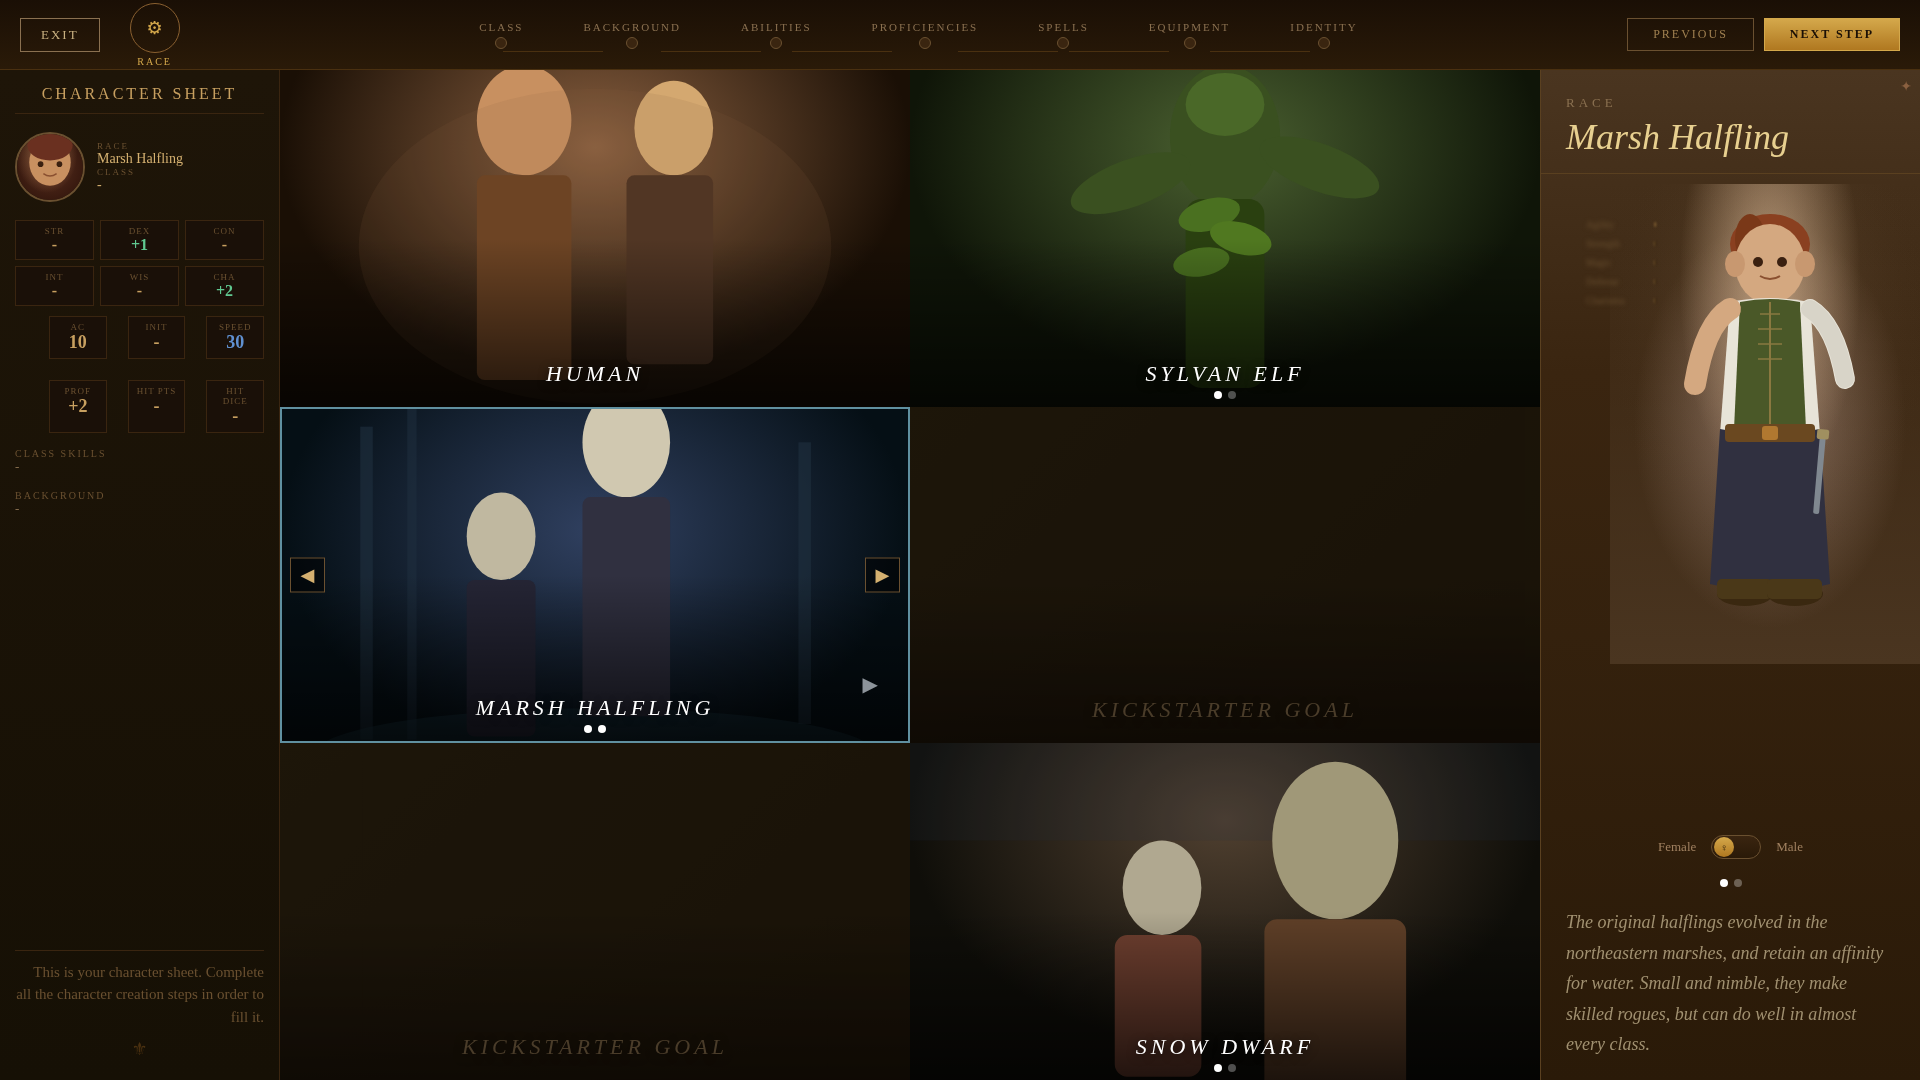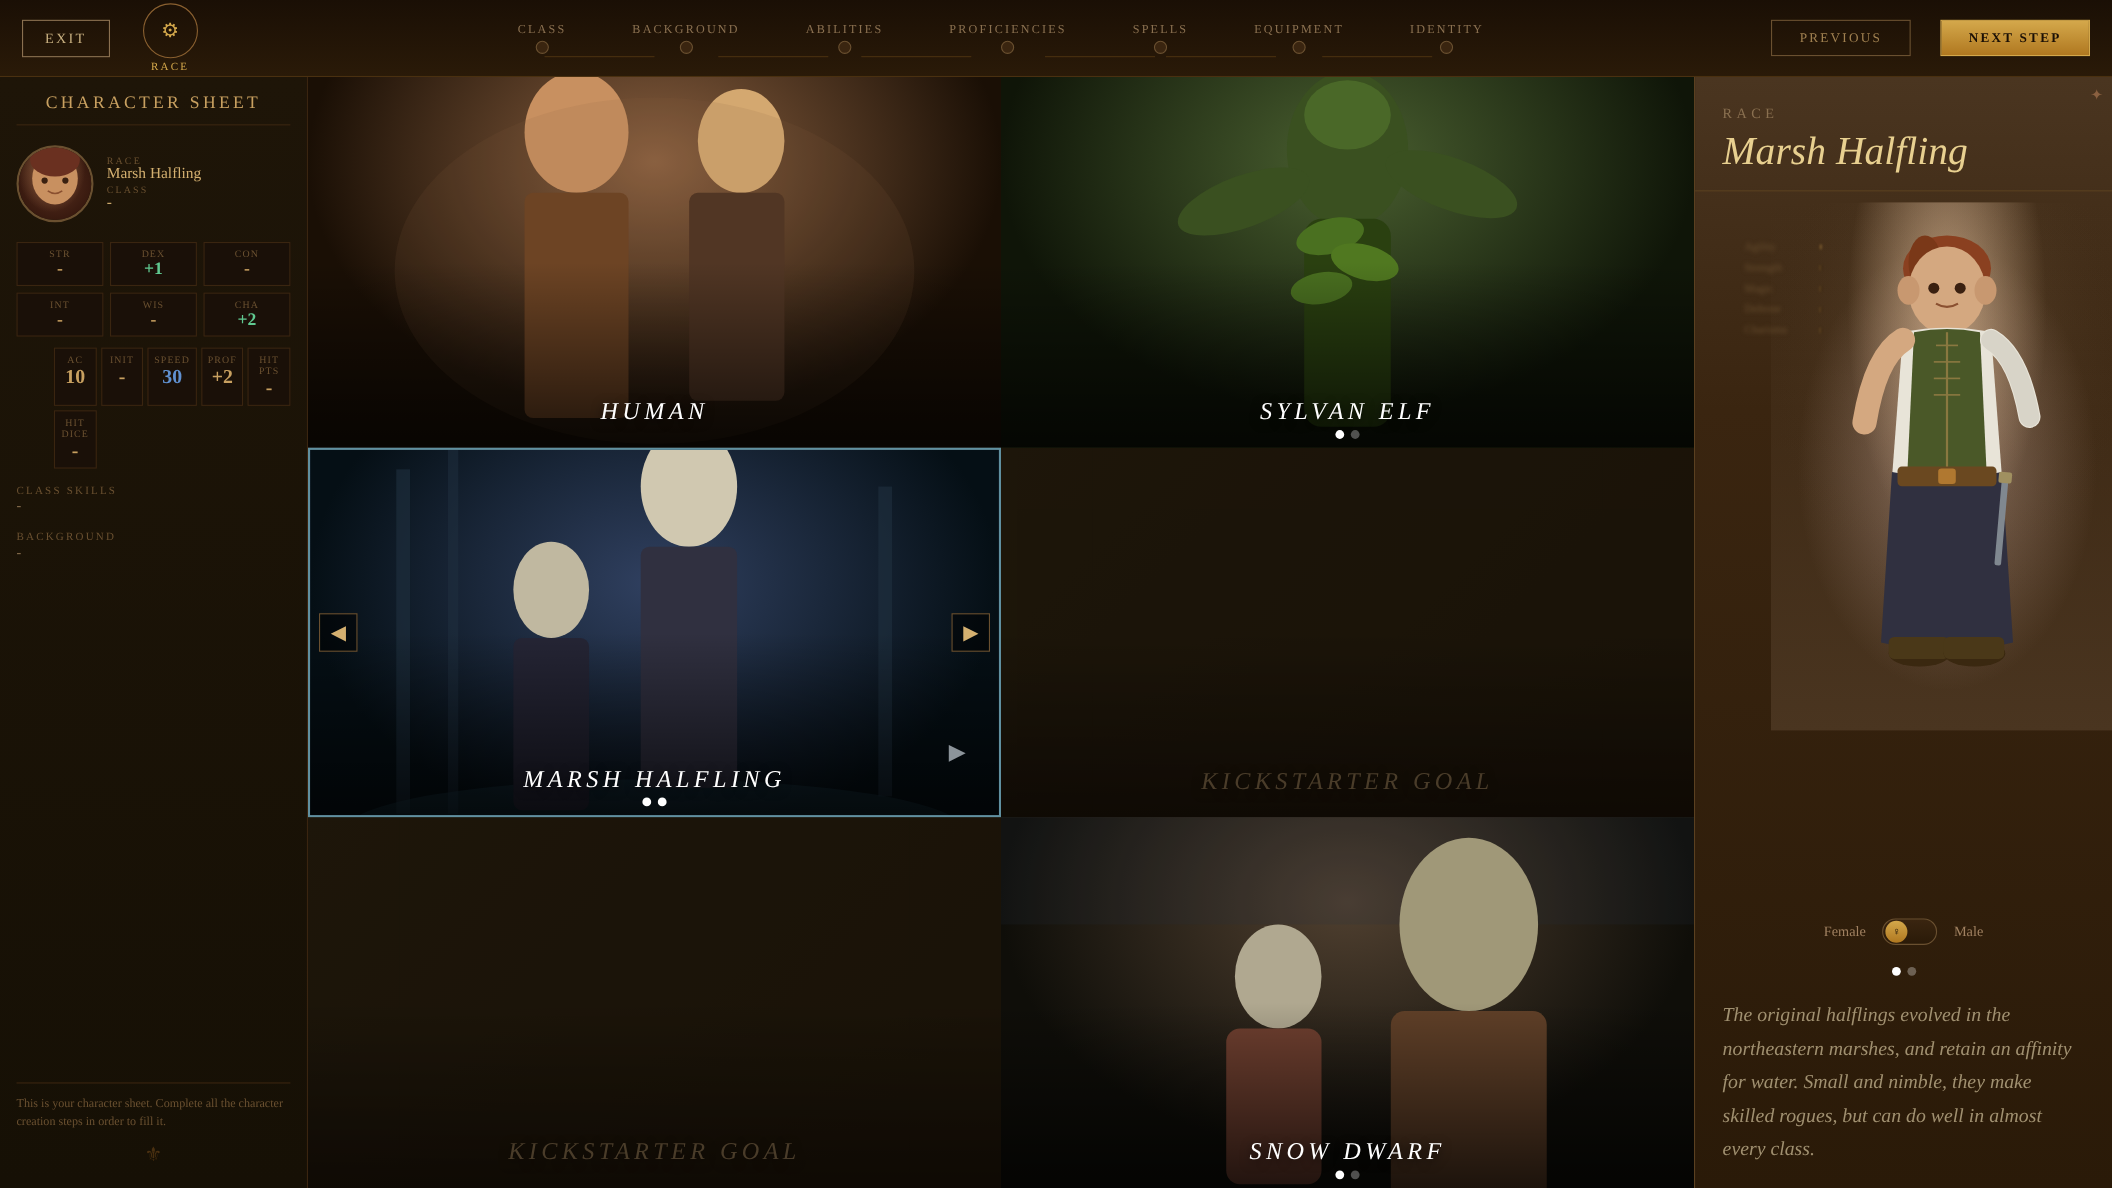--- a/index.html
+++ b/index.html
@@ -85,21 +85,21 @@
       justify-content: center;
       position: relative;
     }
     .nav-icon-race::before {
       content: '⚙';
       color: #d4a84b;
       font-size: 18px;
     }
     .nav-buttons {
       display: flex;
-      gap: 27px;
+      gap: 10px;
       margin-right: 20px;
     }
     .nav-btn {
       padding: 8px 25px;
       font-size: 12px;
       letter-spacing: 2px;
       cursor: pointer;
       font-family: Georgia, serif;
       text-transform: uppercase;
     }
@@ -199,22 +199,22 @@
       text-transform: uppercase;
     }
     .stat-value {
       font-size: 16px;
       color: #c8a060;
       font-weight: bold;
     }
     .stat-value.highlight { color: #60c890; }
     .combat-grid {
       display: grid;
-      grid-template-columns: repeat(5, 1fr);
-      gap: 4px;
+      grid-template-columns: repeat(3, 1fr);
+      gap: 21px;
       margin-left: 34px;
     }
     .combat-box {
       background: #1a1008;
       border: 1px solid #3a2510;
       padding: 5px;
       text-align: center;
     }
     .combat-label {
       font-size: 9px;
@@ -234,23 +234,23 @@
       color: #6a5030;
       text-transform: uppercase;
       margin-top: 5px;
     }
     .section-value {
       font-size: 13px;
       color: #8a7050;
     }
     .char-footer {
       margin-top: auto;
-      font-size: 11px;
+      font-size: 15px;
       color: #6a5030;
-      text-align: left;
+      text-align: right;
       line-height: 1.5;
       border-top: 1px solid #3a2510;
       padding-top: 10px;
     }
 
     
     .race-grid-container {
       flex: 1;
       background: #1a1008;
       position: relative;

